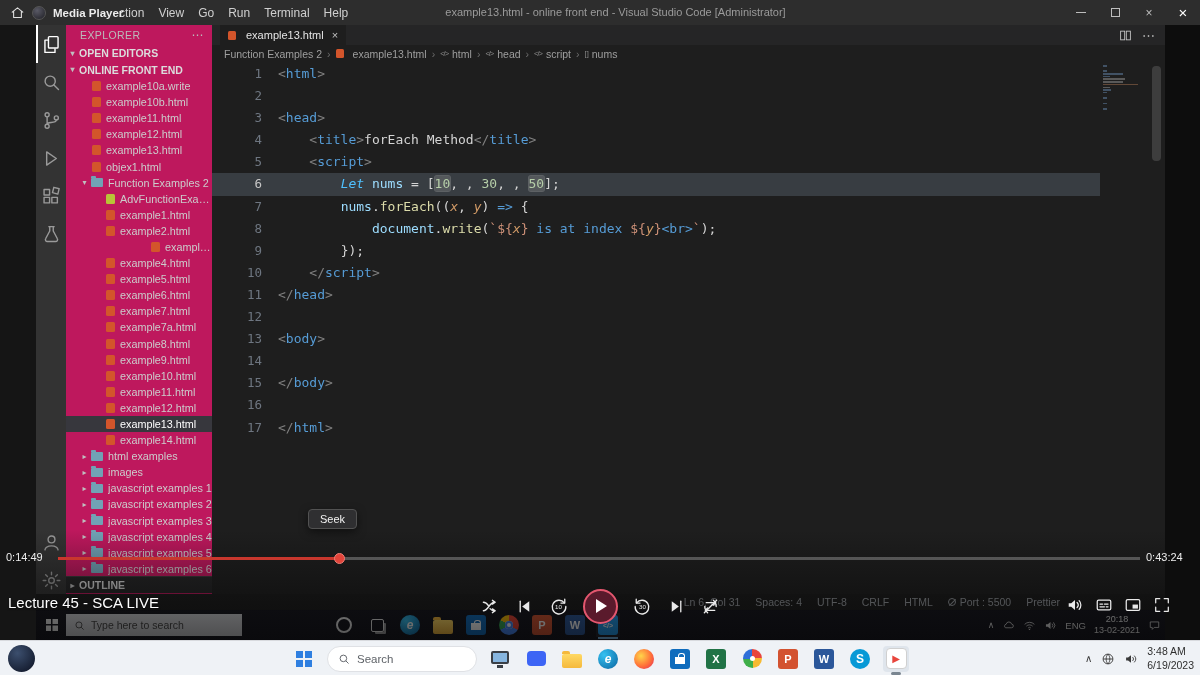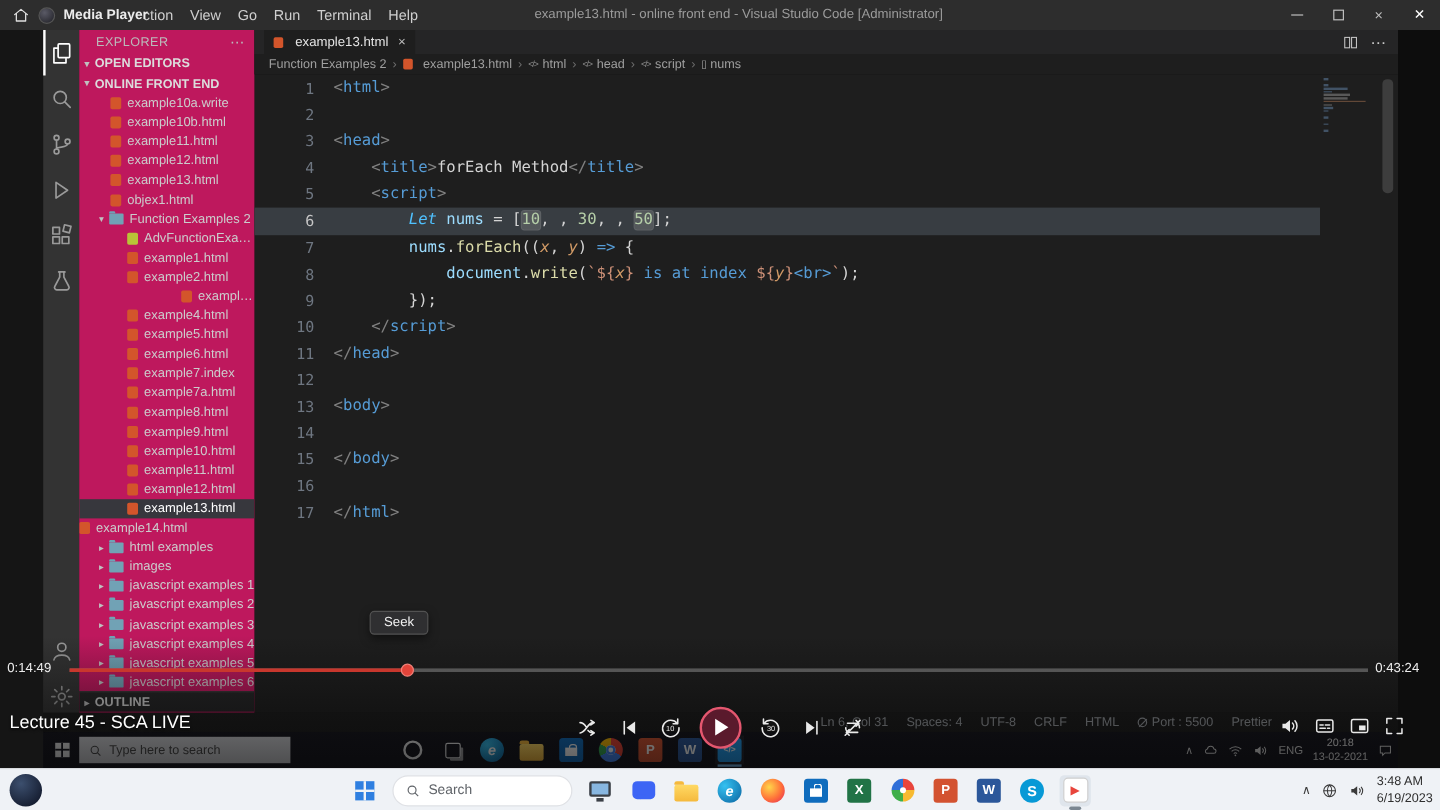--- a/index.html
+++ b/index.html
@@ -348,21 +348,21 @@
         <div class="trow" style="padding-left: 40px;">
           <span class="fi fi-html"></span>
           <span class="tlabel">example5.html</span>
         </div>
         <div class="trow" style="padding-left: 40px;">
           <span class="fi fi-html"></span>
           <span class="tlabel">example6.html</span>
         </div>
         <div class="trow" style="padding-left: 40px;">
           <span class="fi fi-html"></span>
-          <span class="tlabel">example7.index</span>
+          <span class="tlabel">example7.html</span>
         </div>
         <div class="trow" style="padding-left: 40px;">
           <span class="fi fi-html"></span>
           <span class="tlabel">example7a.html</span>
         </div>
         <div class="trow" style="padding-left: 40px;">
           <span class="fi fi-html"></span>
           <span class="tlabel">example8.html</span>
         </div>
         <div class="trow" style="padding-left: 40px;">
@@ -378,21 +378,21 @@
           <span class="tlabel">example11.html</span>
         </div>
         <div class="trow" style="padding-left: 40px;">
           <span class="fi fi-html"></span>
           <span class="tlabel">example12.html</span>
         </div>
         <div class="trow sel" style="padding-left: 40px;">
           <span class="fi fi-html"></span>
           <span class="tlabel">example13.html</span>
         </div>
-        <div class="trow" style="">
+        <div class="trow" style="padding-left: 40px;">
           <span class="fi fi-html"></span>
           <span class="tlabel">example14.html</span>
         </div>
         <div class="trow" style="padding-left: 12px;">
           <span class="tarrow">▸</span>
           <span class="fi fi-folder"></span>
           <span class="tlabel">html examples</span>
         </div>
         <div class="trow" style="padding-left: 12px;">
           <span class="tarrow">▸</span>

